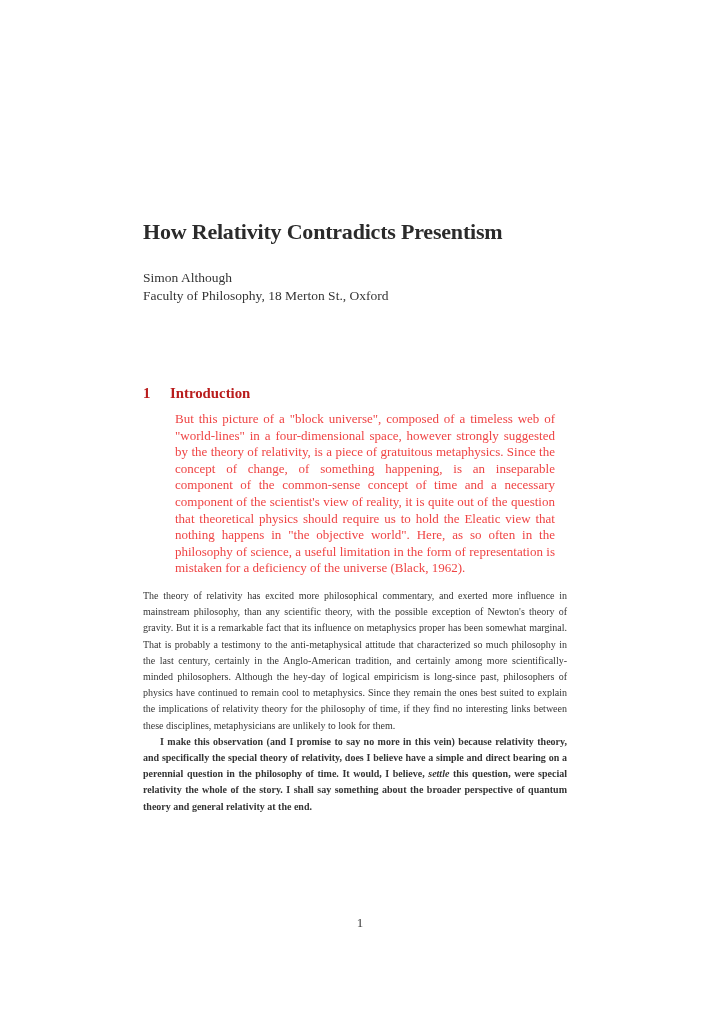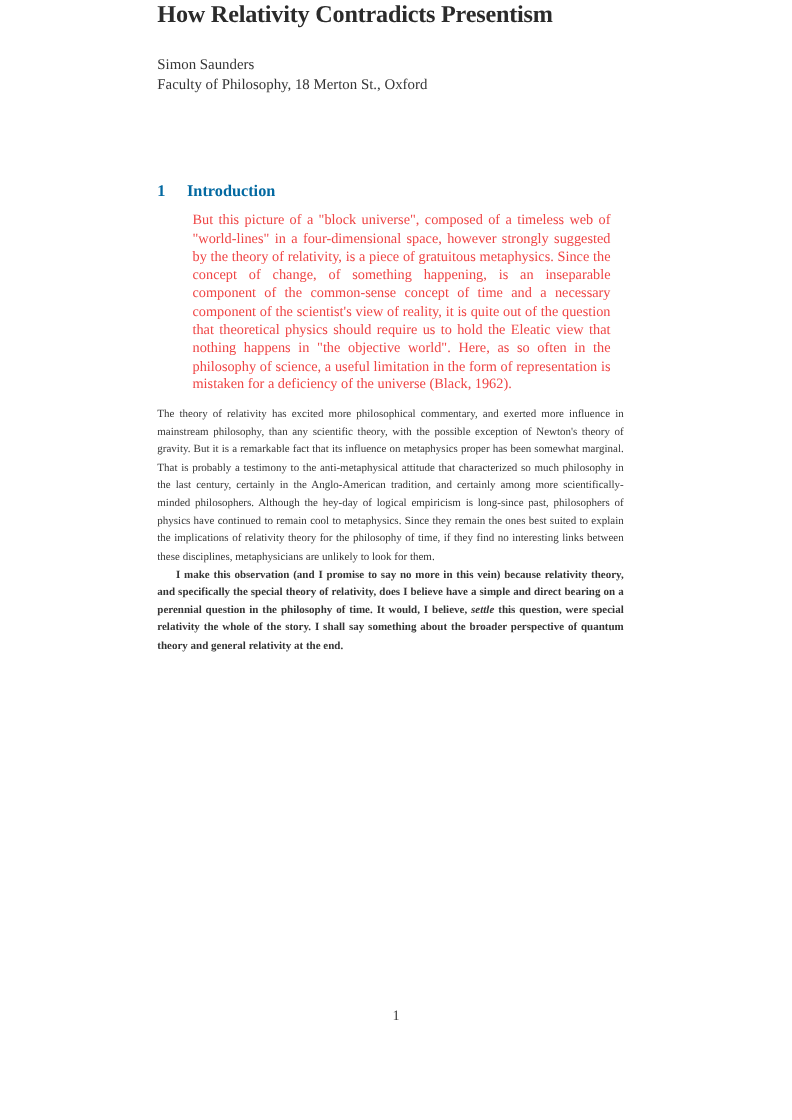--- a/index.html
+++ b/index.html
@@ -18,20 +18,21 @@
     position: relative;
     width: 720px;
     height: 1018px;
     background: #ffffff;
   }
   .content {
     position: absolute;
     left: 143px;
     top: 0;
     width: 424px;
+    padding-top: 219px;
     box-sizing: content-box;
   }
   .paper-title {
     margin: 0;
     font-size: 22px;
     line-height: 26px;
     font-weight: bold;
     color: #2b2b2b;
     letter-spacing: -0.2px;
   }
@@ -39,21 +40,21 @@
     margin-top: 24px;
     font-size: 13.5px;
     line-height: 17.5px;
     color: #353535;
   }
   .section-heading {
     margin-top: 80px;
     font-size: 14.8px;
     line-height: 18px;
     font-weight: bold;
-    color: #0369a1;
+    color: #b91c1c;
   }
   .sec-num {
     display: inline-block;
     width: 27px;
   }
   .block-quote {
     margin: 9px 12px 0 32px;
     font-size: 13px;
     line-height: 16.6px;
     text-align: justify;
@@ -90,21 +91,21 @@
 </style>
 </head>
 <body>
 
 <div class="sheet">
   <div class="content">
 
     <h1 class="paper-title">How Relativity Contradicts Presentism</h1>
 
     <div class="author-block">
-      <div>Simon Saunders</div>
+      <div>Simon Although</div>
       <div>Faculty of Philosophy, 18 Merton St., Oxford</div>
     </div>
 
     <div class="section-heading">
       <span class="sec-num">1</span><span class="sec-title">Introduction</span>
     </div>
 
     <blockquote class="block-quote">But this picture of a "block universe", composed of a timeless web of "world-lines" in a four-dimensional space, however strongly suggested by the theory of relativity, is a piece of gratuitous metaphysics. Since the concept of change, of something happening, is an inseparable component of the common-sense concept of time and a necessary component of the scientist's view of reality, it is quite out of the question that theoretical physics should require us to hold the Eleatic view that nothing happens in "the objective world". Here, as so often in the philosophy of science, a useful limitation in the form of representation is mistaken for a deficiency of the universe (Black, 1962).</blockquote>
 
     <p class="body-par">The theory of relativity has excited more philosophical commentary, and exerted more influence in mainstream philosophy, than any scientific theory, with the possible exception of Newton's theory of gravity. But it is a remarkable fact that its influence on metaphysics proper has been somewhat marginal. That is probably a testimony to the anti-metaphysical attitude that characterized so much philosophy in the last century, certainly in the Anglo-American tradition, and certainly among more scientifically-minded philosophers. Although the hey-day of logical empiricism is long-since past, philosophers of physics have continued to remain cool to metaphysics. Since they remain the ones best suited to explain the implications of relativity theory for the philosophy of time, if they find no interesting links between these disciplines, metaphysicians are unlikely to look for them.</p>

